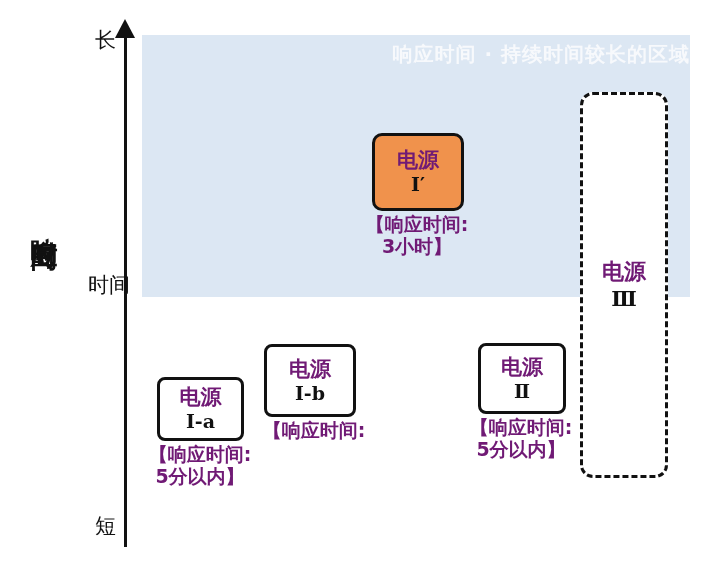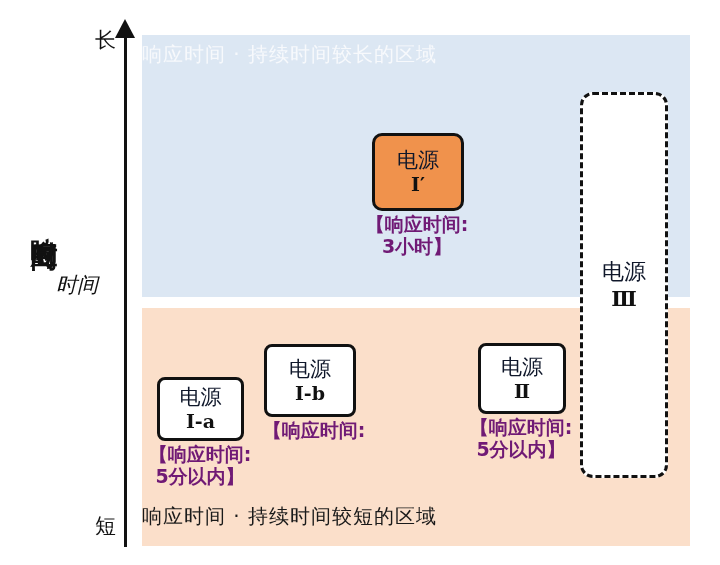--- a/index.html
+++ b/index.html
@@ -4,42 +4,42 @@
 <style>
   * { margin:0; padding:0; box-sizing:border-box; }
   html,body { background:#ffffff; }
   body { font-family:"DejaVu Sans","Liberation Sans",sans-serif; }
   .stage { position:relative; width:720px; height:565px; background:#ffffff; overflow:hidden; }
 
   
   .region { position:absolute; left:142px; width:548px; }
   .region-long { top:35px; height:262px; background:#dce7f3; }
   .region-short { top:308px; height:238px; background:#fbdfca; }
-  .region-label { position:absolute; width:100%; text-align:left;
-                  font-size:20px; font-weight:normal; letter-spacing:1px; }
+  .region-label { position:absolute; width:100%; text-align:right;
+                  font-size:20px; font-weight:bold; letter-spacing:1px; }
   .region-long .region-label { top:6px; color:#f7f9fc; }
   .region-short .region-label { bottom:16px; color:#1a1a1a; }
 
   
   .axis-line { position:absolute; left:124px; top:32px; width:3px; height:515px; background:#111; z-index:2; }
   .axis-arrow { position:absolute; left:115px; top:19px; width:0; height:0;
                 border-left:10px solid transparent; border-right:10px solid transparent;
                 border-bottom:19px solid #111; z-index:2; }
   .axis-title { position:absolute; left:26px; top:216px; writing-mode:vertical-rl; text-orientation:upright;
                 font-size:27px; font-weight:bold; color:#111; letter-spacing:2px; }
   .tick { position:absolute; color:#111; font-size:21px; text-align:right; }
   .tick-top    { left:86px; top:26px;  width:30px; }
-  .tick-mid    { left:48px; top:271px; width:50px;font-style:italic; }
+  .tick-mid    { left:80px; top:271px; width:50px; }
   .tick-bottom { left:86px; top:512px; width:30px; }
 
   
   .node { position:absolute; display:flex; flex-direction:column; align-items:center; justify-content:center;
           border:3px solid #111; border-radius:10px; background:#ffffff; text-align:center;
           line-height:1.2; z-index:3; }
-  .node .l1 { font-size:21px; font-weight:normal; color:#0f172a;text-align:right; }
+  .node .l1 { font-size:21px; font-weight:bold; color:#701a75;text-align:right; }
   .node .l2 { font-size:19px; font-weight:bold; color:#111;
               font-family:"DejaVu Serif","Liberation Serif",serif; }
   .node-1p { left:372px; top:133px; width:92px; height:78px; background:#f0924c; }
   .node-3  { left:580px; top:92px;  width:88px; height:386px; border-style:dashed; border-radius:13px; }
   .node-3 .l1 { font-size:22px; }
   .node-3 .l2 { font-size:21px; }
   .node-1a { left:157px; top:377px; width:87px; height:64px; border-radius:8px; }
   .node-1b { left:264px; top:344px; width:92px; height:73px; border-radius:8px; }
   .node-2  { left:478px; top:343px; width:88px; height:71px; border-radius:8px; }
 
@@ -52,23 +52,20 @@
   .cap-1b { left:247px; top:420px; width:134px; }
   .cap-2  { left:454px; top:417px; width:134px; }
 </style>
 </head>
 <body>
 
 <div class="stage">
 
   <div class="region region-long">
     <div class="region-label">响应时间 · 持续时间较长的区域</div>
-  </div>
-  <div class="region region-short">
-    <div class="region-label">响应时间 · 持续时间较短的区域</div>
   </div>
 
   <div class="axis-arrow"></div>
   <div class="axis-line"></div>
   <div class="axis-title">响应时间</div>
   <div class="tick tick-top">长</div>
   <div class="tick tick-mid">时间</div>
   <div class="tick tick-bottom">短</div>
 
   <div class="node node-1p">

